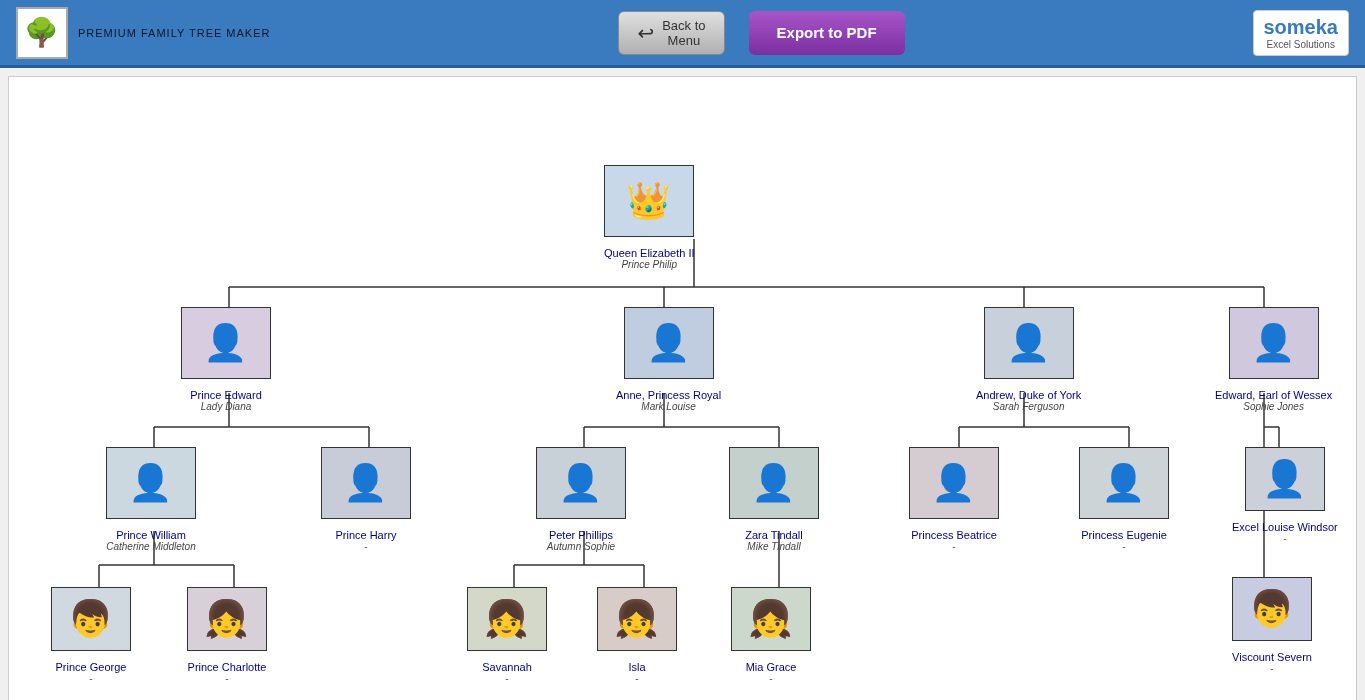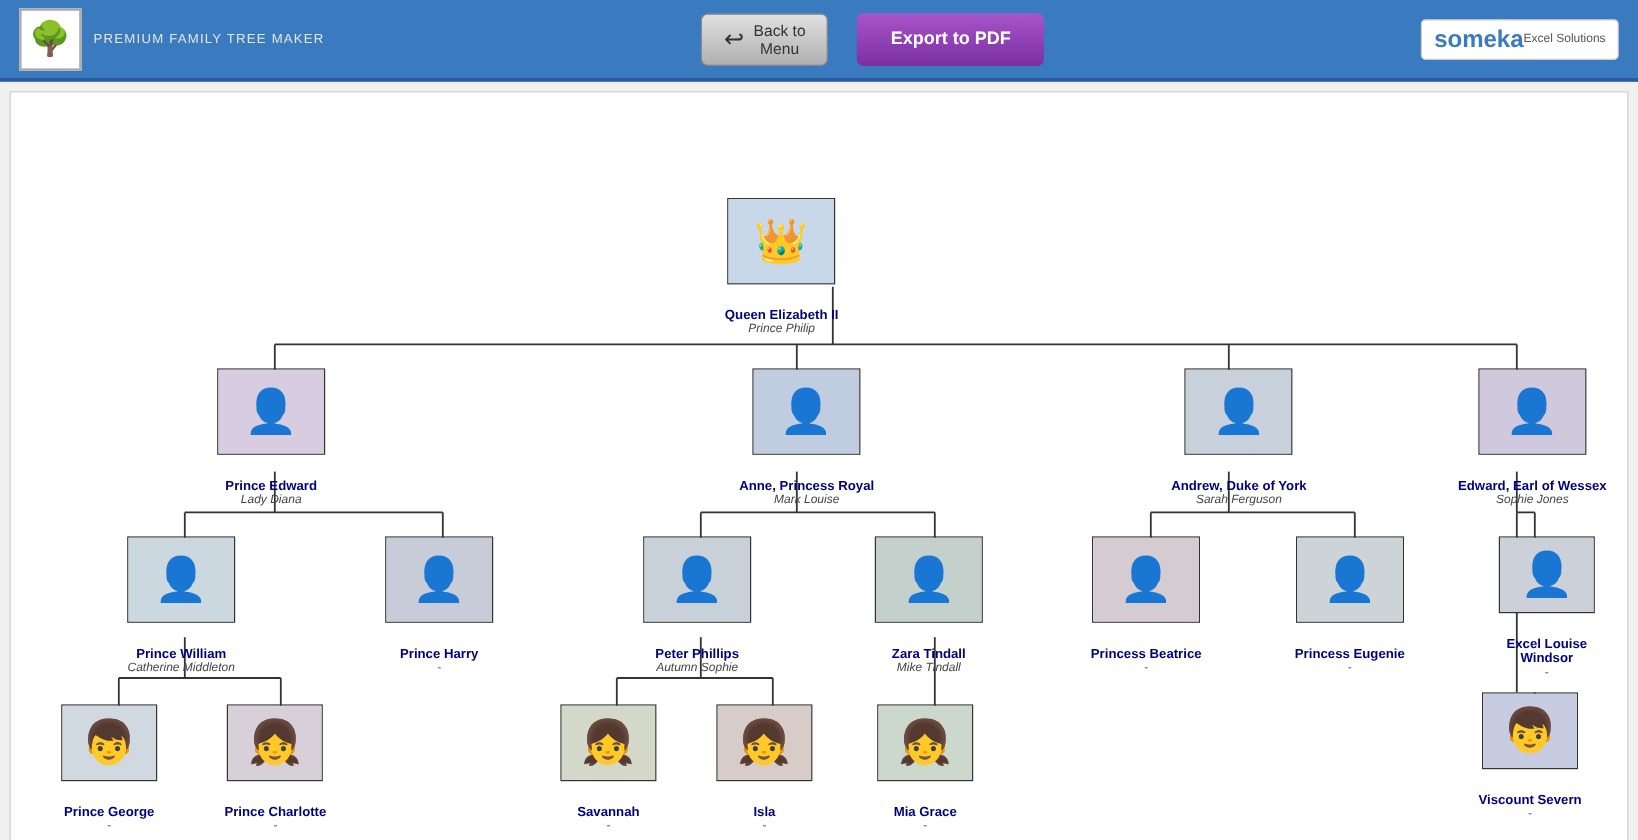--- a/index.html
+++ b/index.html
@@ -23,21 +23,21 @@
     .header-logo-icon {
       width: 52px;
       height: 52px;
       background: #fff;
       border: 2px solid #aaa;
       display: flex;
       align-items: center;
       justify-content: center;
       font-size: 28px;
     }
-    .header-text { color: #e5e5e5; }
+    .header-text { color: #0f172a; }
     .header-text .sub { font-size: 11px; font-weight: normal; letter-spacing: 1px; }
     .header-text .main { font-size: 22px; font-weight: bold; letter-spacing: 1px; }
     .header-center { flex: 1; display: flex; justify-content: center; }
     .back-btn {
       background: linear-gradient(to bottom, #e0e0e0, #b0b0b0);
       border: 1px solid #888;
       border-radius: 6px;
       padding: 6px 18px;
       cursor: pointer;
       display: flex;
@@ -58,20 +58,21 @@
       font-weight: bold;
       margin-left: 24px;
     }
     .header-right { flex: 0 0 auto; display: flex; align-items: center; }
     .someka-logo {
       background: #fff;
       border: 1px solid #ccc;
       border-radius: 4px;
       padding: 4px 10px;
       display: flex;
+      flex-direction: column;
       align-items: center;
       line-height: 1.2;
     }
     .someka-logo .s1 { font-size: 20px; font-weight: bold; color: #3a7abf; }
     .someka-logo .s2 { font-size: 10px; color: #555; }
 
     
     .tree-area {
       background: #fff;
       margin: 8px;
@@ -146,21 +147,21 @@
 
     
     .node {
       position: absolute;
       display: flex;
       flex-direction: column;
       align-items: center;
     }
 
     
-    .blue-name { color: #000080; font-weight: bold; font-size: 11px; text-align: center; margin-top: 20px; }
+    .blue-name { color: #000080; font-weight: normal; font-size: 11px; margin-top: 10px; }
     .italic-name { font-style: italic; color: #444; font-size: 10px; text-align: center; }
     .dash { color: #555; font-size: 10px; text-align: center; }
   </style>
 </head>
 <body>
 
 <div class="header">
   <div class="header-logo">
     <div class="header-logo-icon">🌳</div>
     <div class="header-text">

